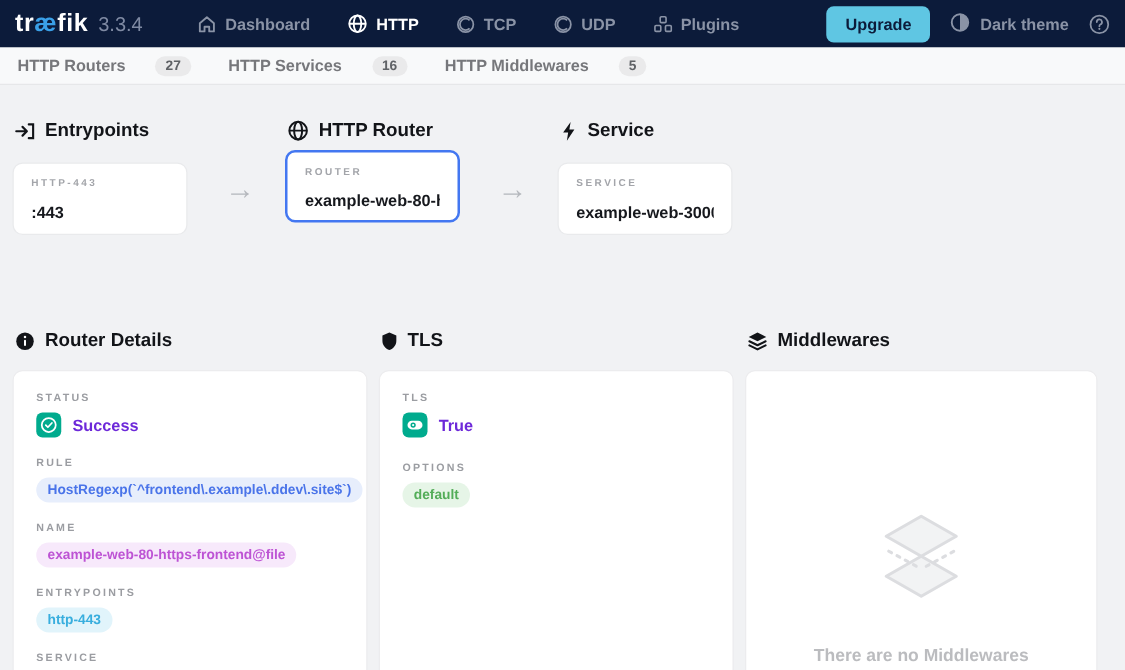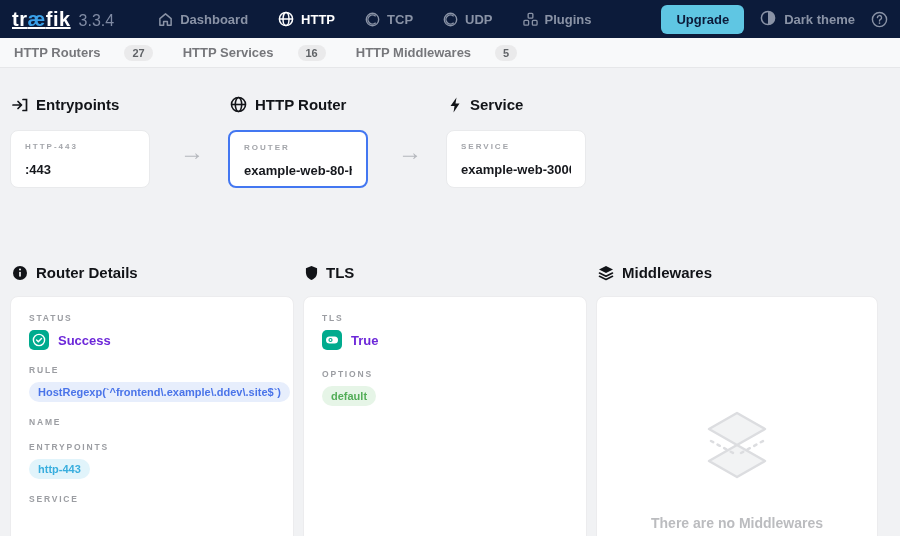--- a/index.html
+++ b/index.html
@@ -1,21 +1,21 @@
 <!DOCTYPE html>
 <html><head>
 <meta charset="utf-8">
 <style>
   * { margin:0; padding:0; box-sizing:border-box; }
   html,body { width:900px; height:536px; overflow:hidden; }
   body { font-family:"Liberation Sans", sans-serif; background:#f1f2f4; }
 
   
   .navbar { height:38px; background:#0c1b3a; display:flex; align-items:center; padding:0 12px; }
-  .logo { font-size:20px; font-weight:bold; color:#fff; letter-spacing:0.5px; cursor:pointer;text-decoration:underline; }
+  .logo { font-size:20px; font-weight:bold; color:#fff; letter-spacing:0.5px; cursor:pointer; }
   .logo .ae { color:#3aa0e8; }
   .version { color:#7f8aa3; font-size:16px; margin-left:8px; margin-top:3px; }
   .nav-items { display:flex; align-items:center; margin-left:44px; gap:30px; }
   .nav-item { display:flex; align-items:center; gap:7px; color:#8a93a6; font-size:13px; font-weight:bold; cursor:pointer; }
   .nav-item.active { color:#ffffff; }
   .nav-item svg { display:block; }
   .nav-right { margin-left:auto; display:flex; align-items:center; gap:16px; }
   .upgrade-btn { background:#5fc6e3; color:#0c1b3a; border:none; font-family:inherit; font-weight:bold; font-size:13px; padding:7px 15px; border-radius:6px; cursor:pointer; }
   .theme-group { display:flex; align-items:center; gap:8px; color:#8a93a6; font-size:13px; font-weight:bold; cursor:pointer; }
   .help-circle { cursor:pointer; display:flex; }
@@ -177,21 +177,21 @@
         </svg>
       </span>
     <span>Service</span>
   </div>
 
   <div class="flow-card" style="left:10px; top:62px;">
     <div class="card-label">HTTP-443</div>
     <div class="card-value">:443</div>
   </div>
   <div class="flow-arrow" style="left:180px; top:70px;">→</div>
-  <div class="flow-card hl" style="left:228px; top:62px;">
+  <div class="flow-card hl" style="left:228px; top:52px;">
     <div class="card-label">ROUTER</div>
     <div class="card-value">example-web-80-https...</div>
   </div>
   <div class="flow-arrow" style="left:398px; top:70px;">→</div>
   <div class="flow-card" style="left:446px; top:62px;">
     <div class="card-label">SERVICE</div>
     <div class="card-value">example-web-3000</div>
   </div>
 
   <div class="sec-title" style="left:12px; top:196px;">
@@ -239,20 +239,21 @@
       </div>
     </div>
 
     <div class="fgroup">
       <div class="flabel">RULE</div>
       <span class="pill pill-rule">HostRegexp(`^frontend\.example\.ddev\.site$`)</span>
     </div>
 
     <div class="fgroup">
       <div class="flabel">NAME</div>
+      <span class="pill pill-name">example-web-80-https-frontend@file</span>
     </div>
 
     <div class="fgroup">
       <div class="flabel">ENTRYPOINTS</div>
       <span class="pill pill-ep">http-443</span>
     </div>
 
     <div class="fgroup">
       <div class="flabel">SERVICE</div>
 

